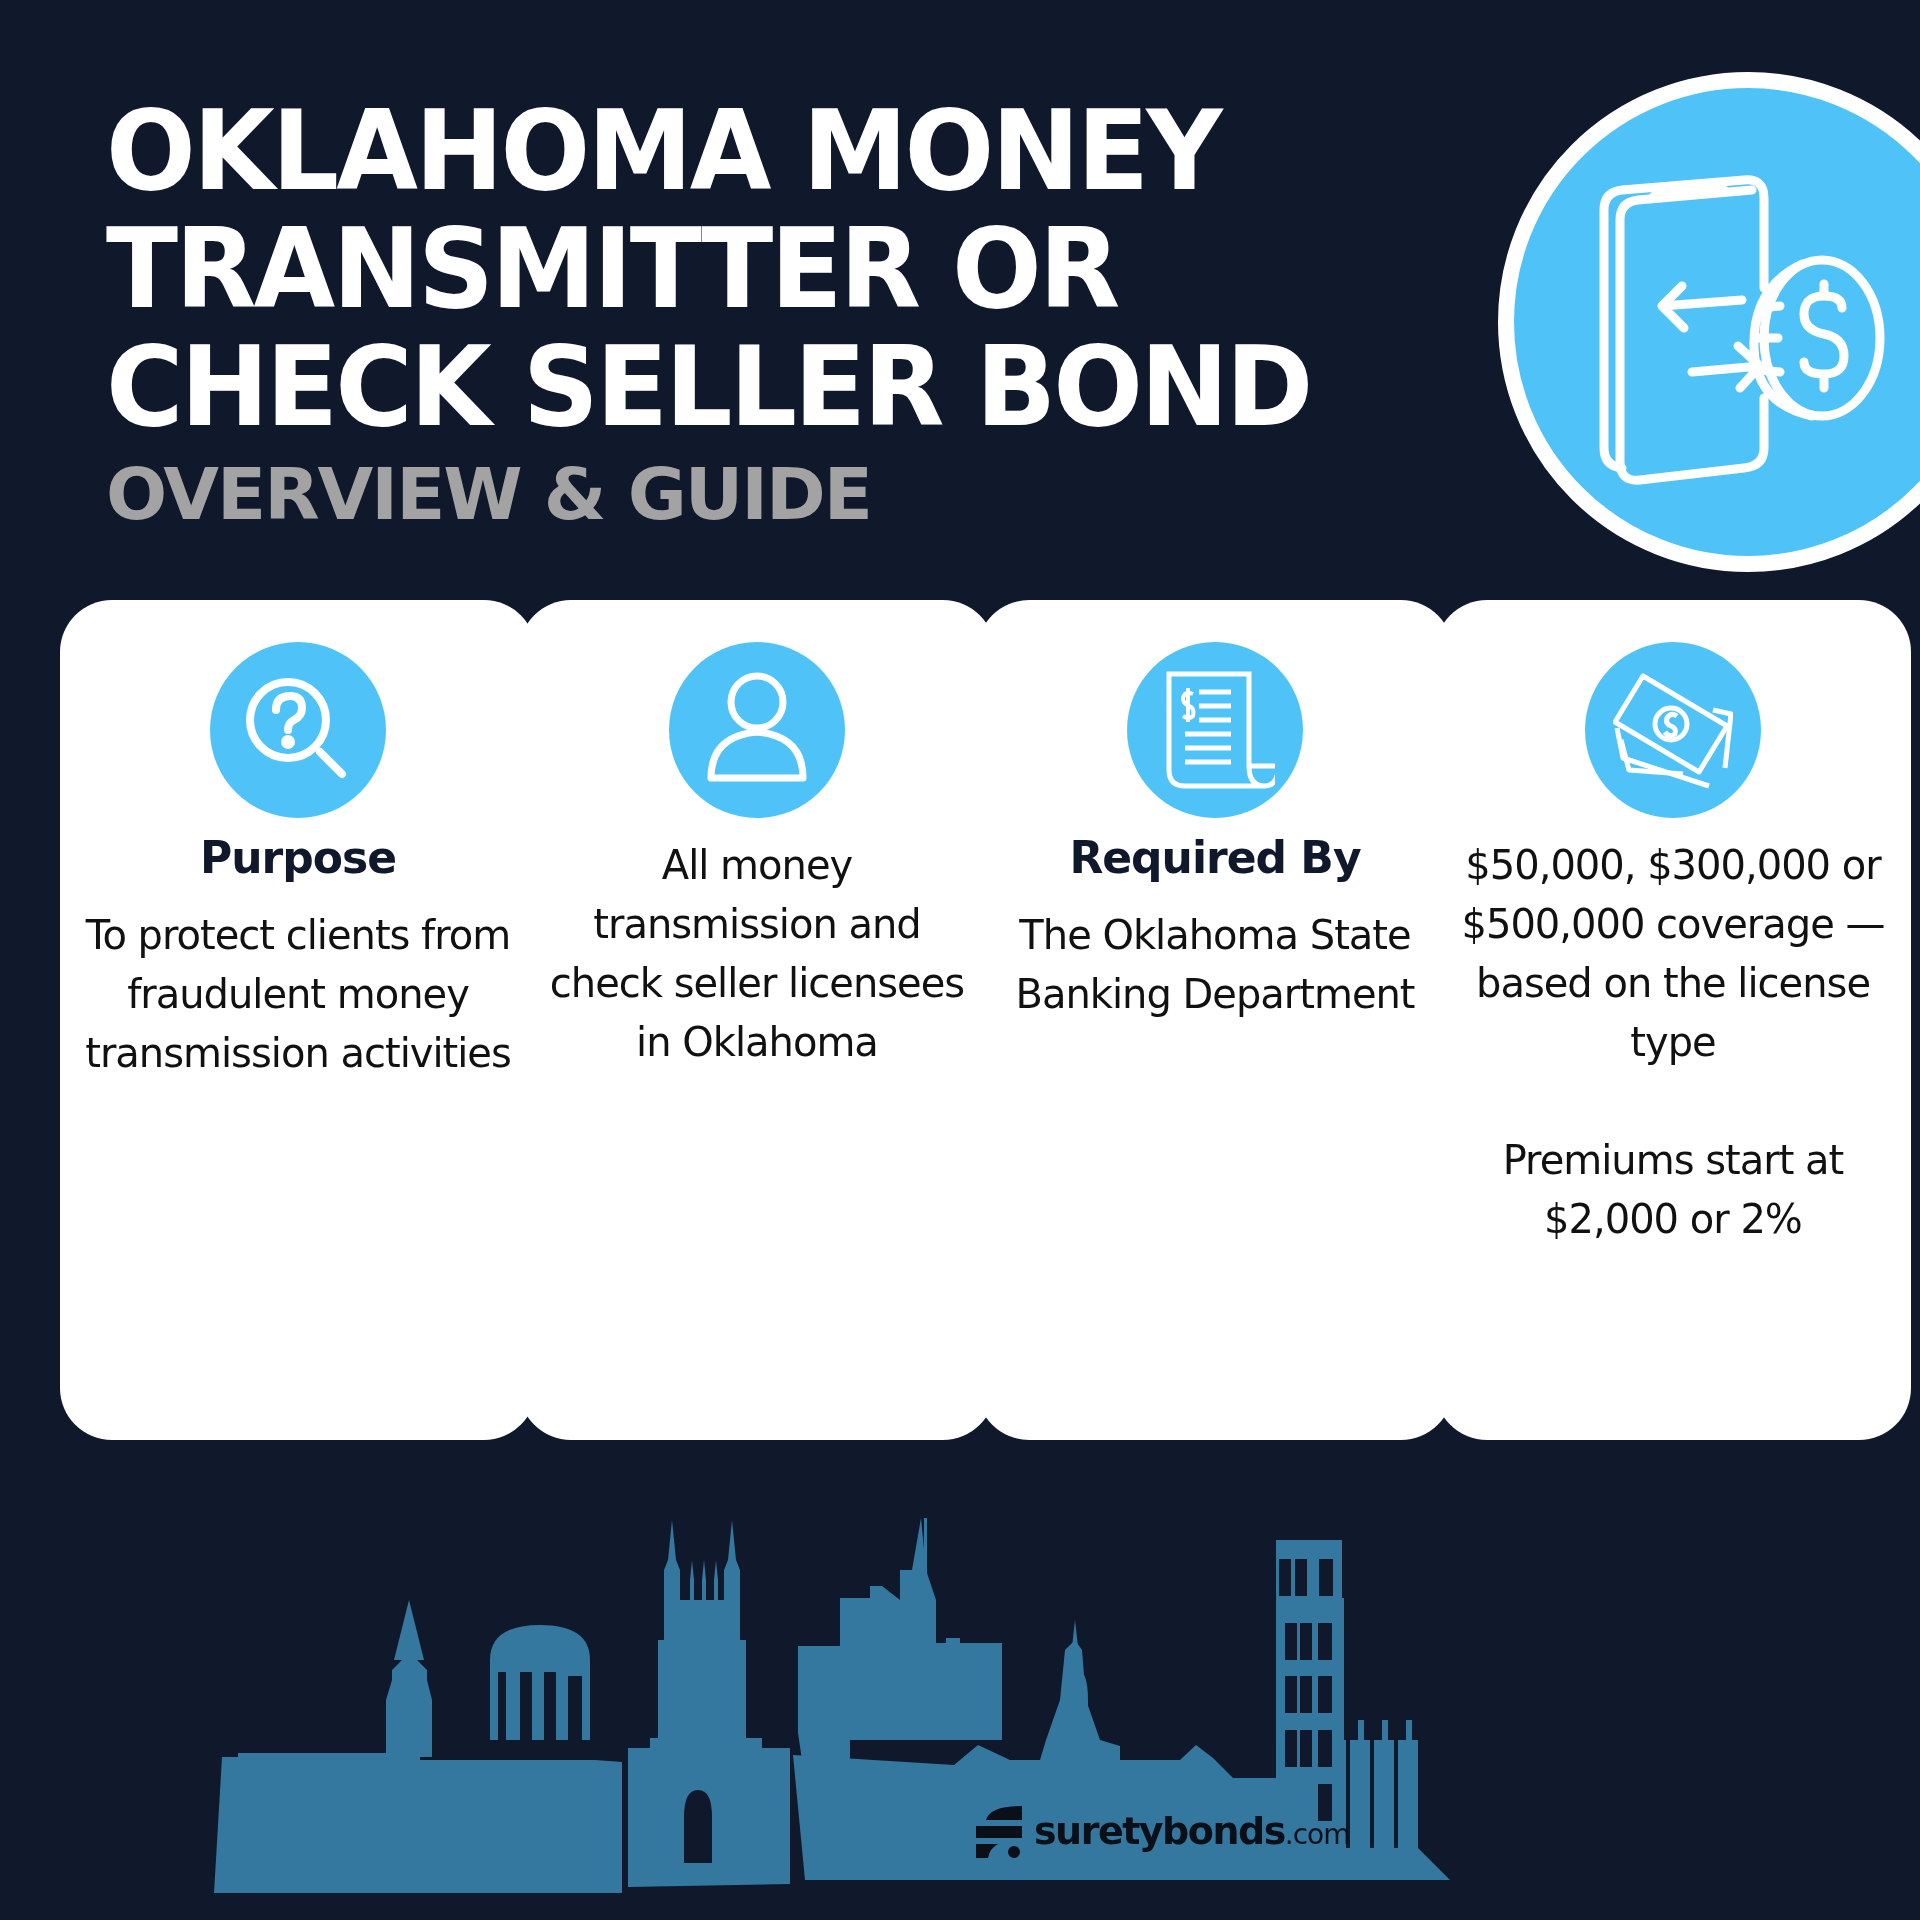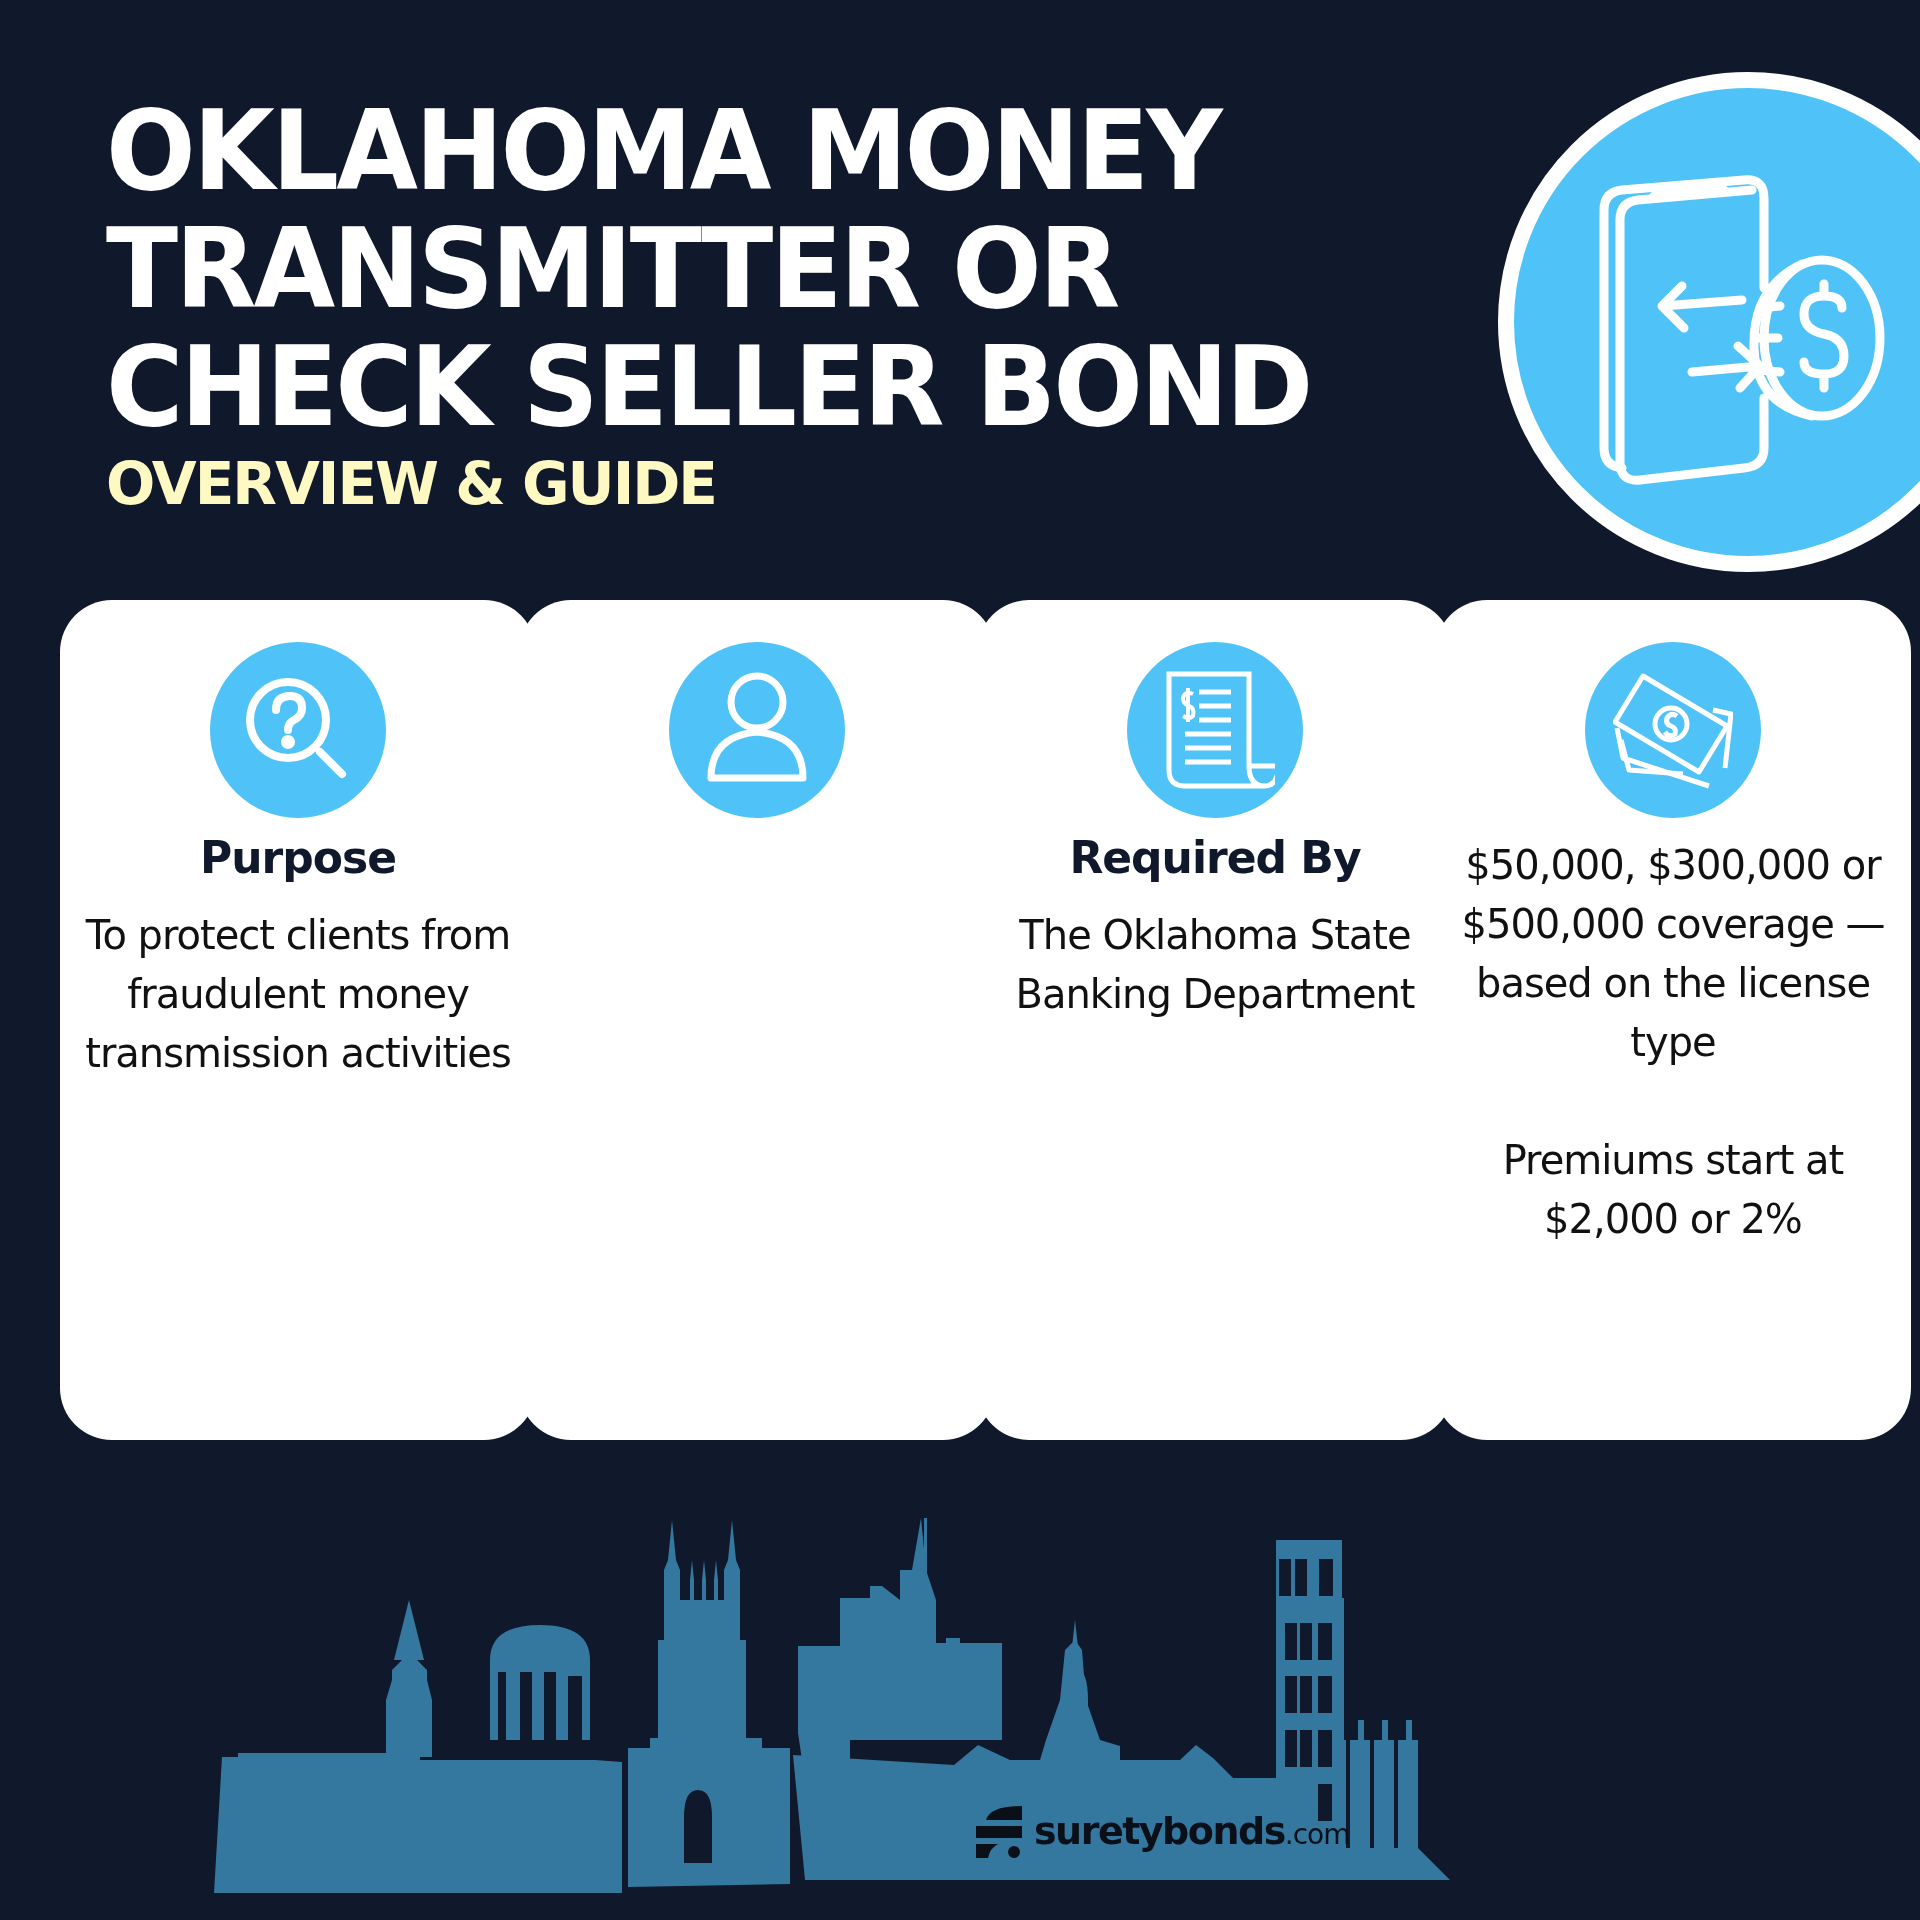--- a/index.html
+++ b/index.html
@@ -7,23 +7,23 @@
   body { position: relative; font-family: "Liberation Sans", "DejaVu Sans", sans-serif; }
 
   .title {
     position: absolute; left: 106px; top: 92px;
     color: #ffffff; font-family: "DejaVu Sans", sans-serif; font-weight: 900;
     font-size: 110px; line-height: 118px; letter-spacing: -3px;
     transform: scaleX(0.96); transform-origin: left top;
   }
   .title .line { display: block; font-weight: bold; }
   .subtitle {
-    position: absolute; left: 106px; top: 436px;
-    color: #fef9c3; font-family: "DejaVu Sans", sans-serif; font-weight: bold;
-    font-size: 58px; line-height: 96px; letter-spacing: -2px;
+    position: absolute; left: 106px; top: 446px;
+    color: #a3a3a3; font-family: "DejaVu Sans", sans-serif; font-weight: bold;
+    font-size: 72px; line-height: 96px; letter-spacing: -2px;
   }
 
   .hero-circle {
     position: absolute; left: 1498px; top: 72px; width: 500px; height: 500px;
     border-radius: 50%; background: #4fc3f7; border: 16px solid #ffffff;
   }
   .hero-circle svg { position: absolute; left: 78px; top: 70px; width: 300px; height: 340px; }
 
   .cards { position: absolute; left: 60px; top: 600px; width: 1800px; height: 840px; }
   .card {
@@ -102,20 +102,23 @@
       <p>To protect clients from fraudulent money transmission activities</p>
     </div>
   </div>
 
   <div class="card">
     <div class="card-icon">
       <svg viewBox="0 0 120 120" fill="none" stroke="#ffffff" stroke-width="7" stroke-linejoin="round">
         <circle cx="60" cy="32" r="26"></circle>
         <path d="M14 108 Q14 66 60 62 Q106 66 106 108 Z"></path>
       </svg>
+    </div>
+    <div class="card-body">
+      <p>All money transmission and check seller licensees in Oklahoma</p>
     </div>
   </div>
 
   <div class="card">
     <div class="card-icon">
       <svg viewBox="0 0 120 120" fill="none" stroke="#ffffff" stroke-width="5">
         <path d="M14 4 H94 V96 Q94 116 110 116 H30 Q14 116 14 100 Z"></path>
         <path d="M94 96 H124 Q122 116 110 116"></path>
         <path d="M44 22 H76 M44 36 H76 M44 50 H76 M30 64 H76 M30 78 H76 M30 92 H76"></path>
         <path d="M38 24 Q30 20 28 28 Q28 34 34 36 Q40 38 38 46 Q34 50 28 46 M33 18 V52" stroke-width="4"></path>

